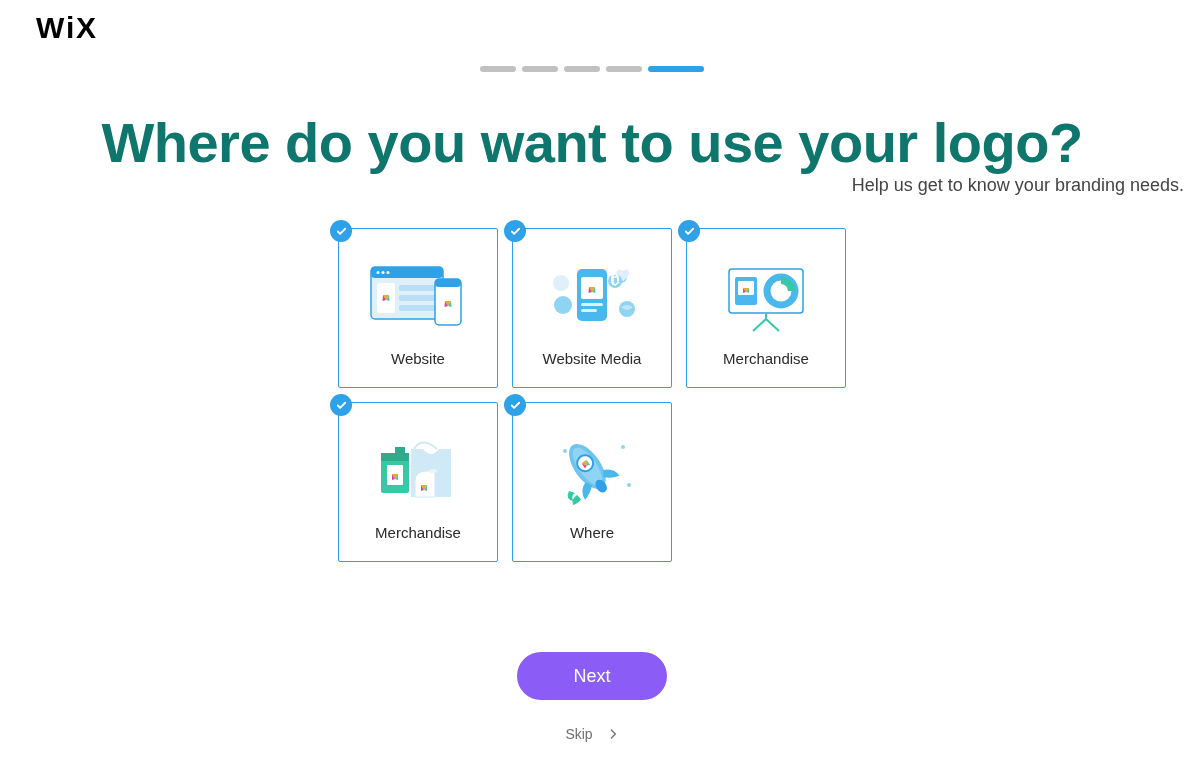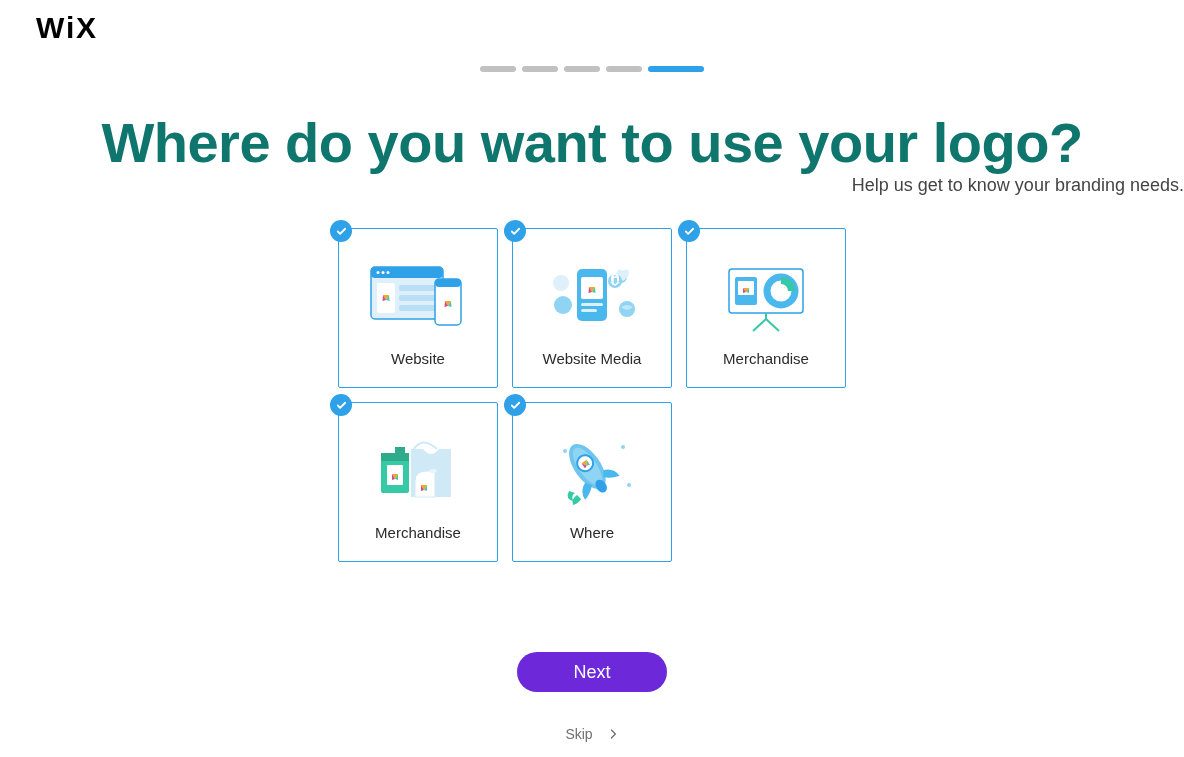--- a/index.html
+++ b/index.html
@@ -105,26 +105,26 @@
       font-size: 15px;
       color: #2b2b2b;
       text-align: center;
       margin-top: 19px;
     }
     .next-btn {
       position: absolute;
       top: 652px;
       left: 50%;
       transform: translateX(-50%);
-      background: #6d28d9;
+      background: #8b5cf6;
       color: #fff;
       border: none;
       border-radius: 30px;
       width: 150px;
-      height: 40px;
+      height: 48px;
       font-size: 18px;
       cursor: pointer;
     }
     .skip {
       position: absolute;
       top: 726px;
       left: 50%;
       transform: translateX(-50%);
       font-size: 14px;
       color: #6f6f6f;

